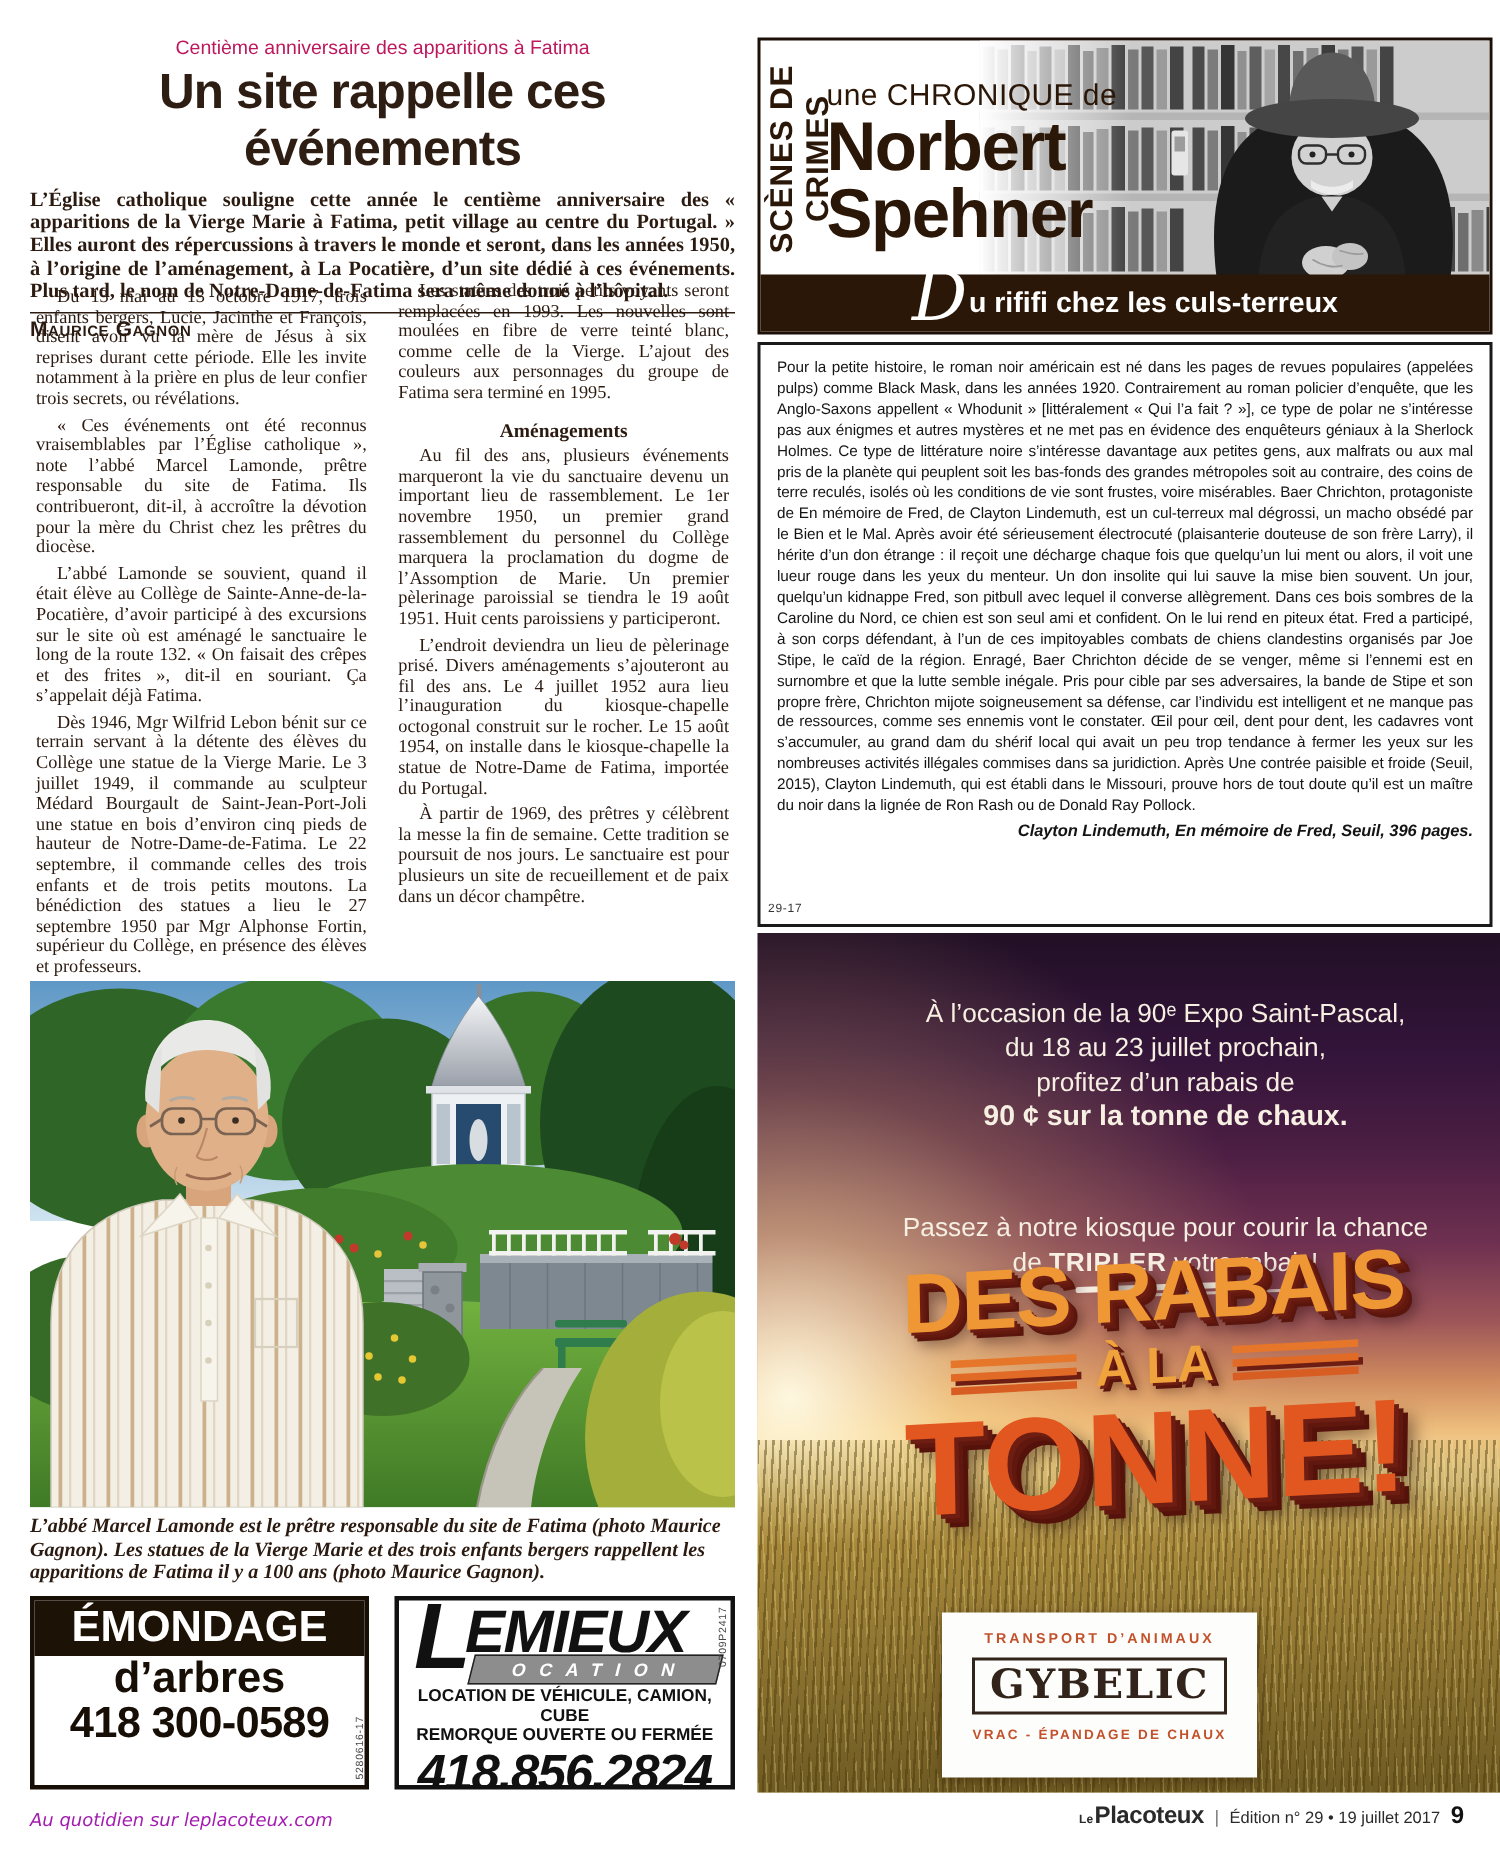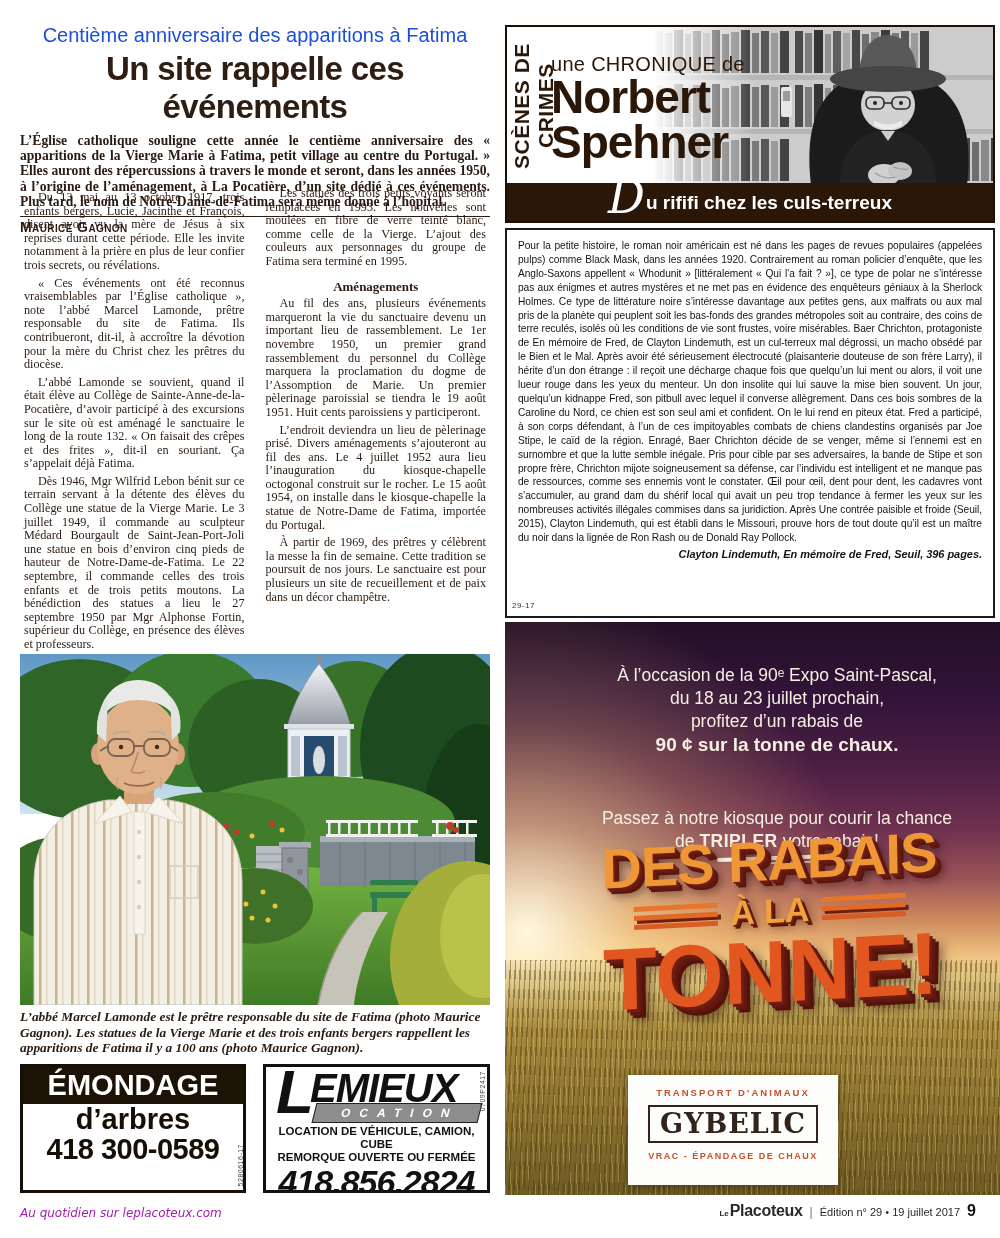--- a/index.html
+++ b/index.html
@@ -2,21 +2,21 @@
 <html lang="fr"><head>
 <meta charset="utf-8">
 <style>
   *{box-sizing:border-box;margin:0;padding:0;}
   body{background:#ffffff;}
   .page{position:relative;width:1000px;height:1238px;background:#fff;overflow:hidden;
         font-family:"Liberation Serif",serif;color:#2b1a10;}
 
   
   .article-head{position:absolute;left:20px;top:24px;width:470px;}
-  .kicker{text-align:center;font-family:"Liberation Sans",sans-serif;font-size:20px;color:#1d4ed8;}
+  .kicker{text-align:center;font-family:"Liberation Sans",sans-serif;font-size:13px;color:#be185d;}
   .headline{text-align:center;font-family:"Liberation Sans",sans-serif;font-weight:bold;
             font-size:33px;letter-spacing:-.6px;color:#2e1d12;margin:3px 0 7px;}
   .lede{font-weight:bold;font-size:13.6px;line-height:15.2px;text-align:justify;color:#2b1a10;}
   .byline-rule{border-top:1.5px solid #2b1a10;margin-top:7px;}
   .byline{text-align:left;font-family:"Liberation Sans",sans-serif;font-weight:bold;
           font-variant:small-caps;font-size:14px;letter-spacing:.4px;padding-top:2px;color:#2b1a10;}
 
   .body-cols{position:absolute;left:20px;top:187px;width:470px;height:466px;
              column-count:2;column-gap:13px;column-fill:auto;overflow:hidden;
              font-size:12.2px;line-height:13.6px;text-align:justify;color:#2b1a10;}

